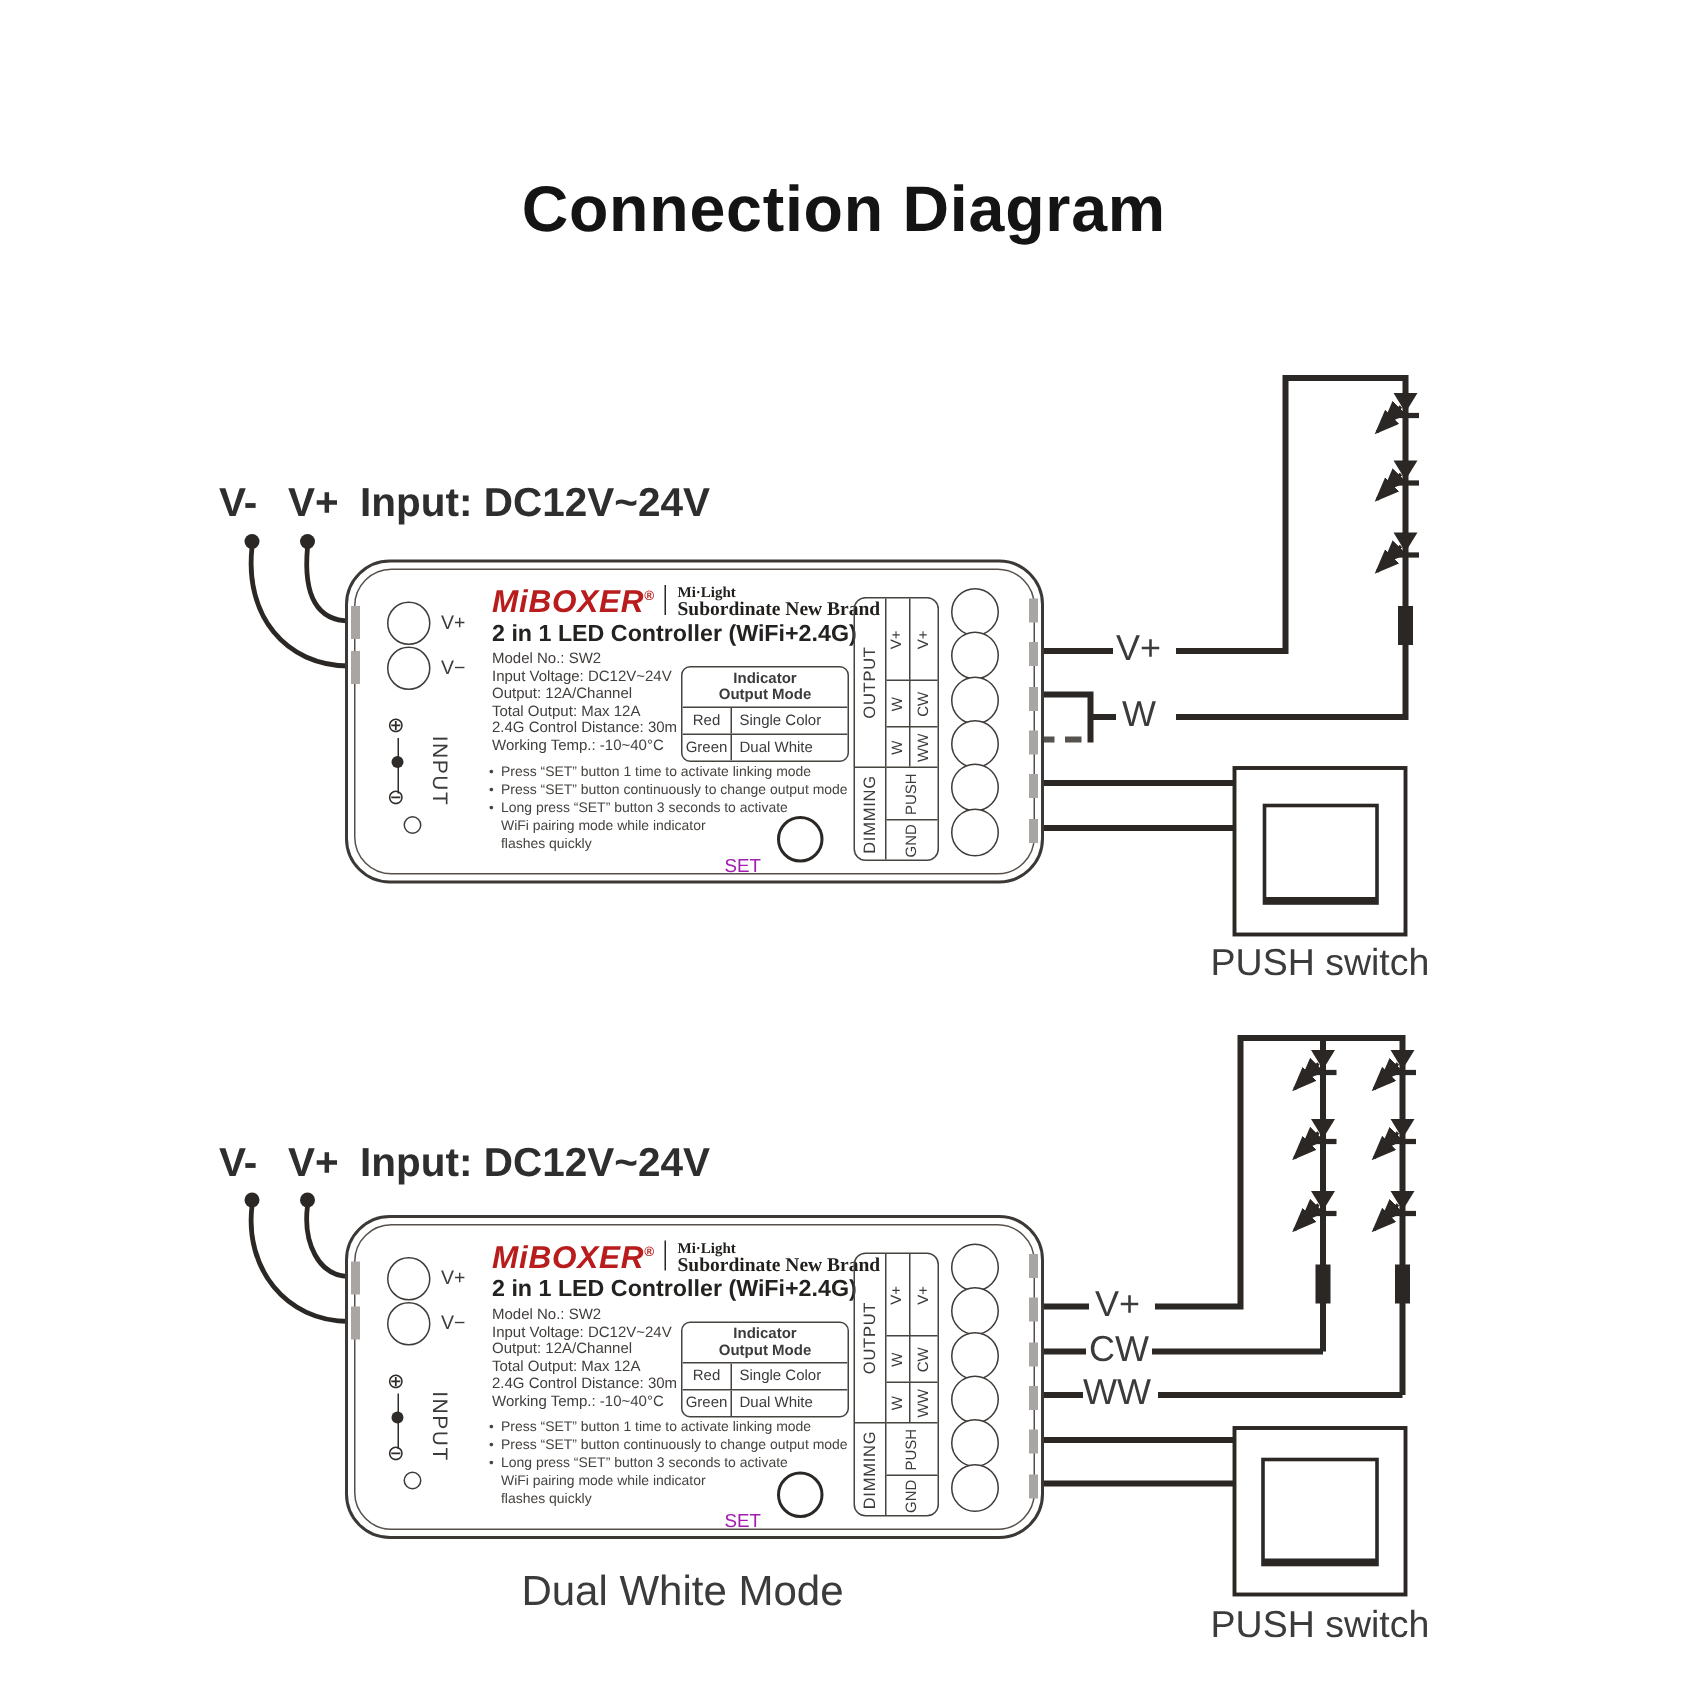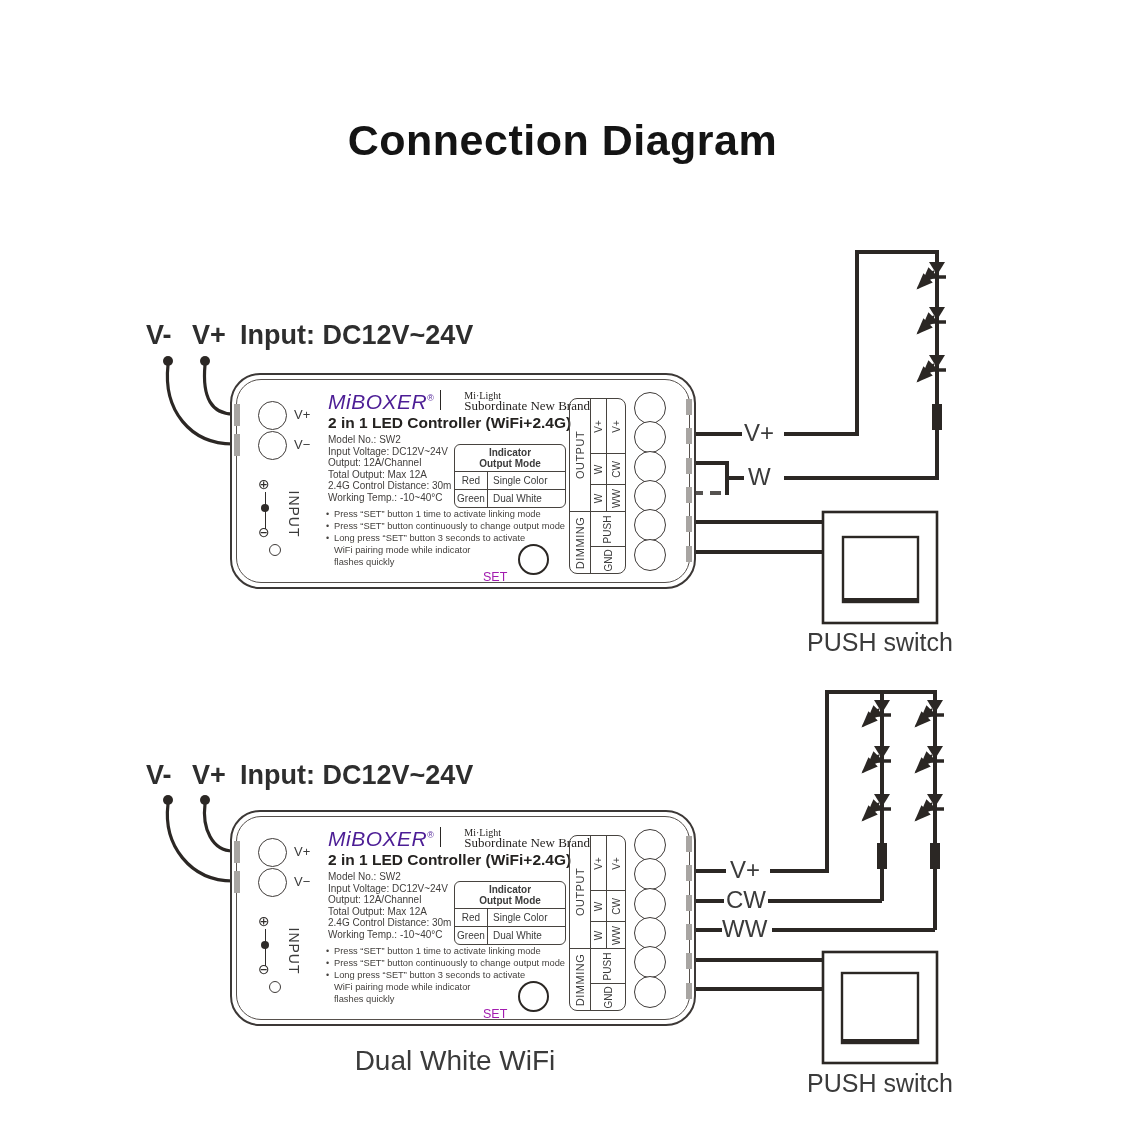--- a/index.html
+++ b/index.html
@@ -28,24 +28,24 @@
   .sym{position:absolute;left:26px;font-size:14px;color:#2f2c2a;font-family:"DejaVu Sans",sans-serif;}
   .vline{position:absolute;left:32.5px;width:1.6px;background:#2f2c2a;}
   .cdot{position:absolute;left:29px;width:8px;height:8px;border-radius:50%;background:#2f2c2a;}
   .input-word{position:absolute;left:46px;top:122px;width:30px;height:34px;
               display:flex;align-items:center;justify-content:center;}
   .input-word span{transform:rotate(90deg);white-space:nowrap;font-size:14px;
                    letter-spacing:1px;color:#3b3b3b;}
   .led-hole{position:absolute;left:37px;top:169px;width:10px;height:10px;
             border:1.5px solid #3f3b39;border-radius:50%;}
   .logo-row{position:absolute;left:96px;top:15px;display:flex;align-items:flex-start;}
-  .brand{font-size:21px;font-weight:400;letter-spacing:0.5px;color:#4c1d95;font-style:italic;}
+  .brand{font-size:21px;font-weight:700;letter-spacing:0.5px;color:#b91c1c;font-style:italic;}
   .brand sup{font-size:9px;font-style:normal;}
-  .brand-sub{margin-left:6px;padding-left:23px;border-left:1.6px solid #2a2724;
-             font-family:"Liberation Serif","DejaVu Serif",serif;font-weight:400;color:#211e1c;}
+  .brand-sub{margin-left:6px;padding-left:8px;border-left:1.6px solid #2a2724;
+             font-family:"Liberation Serif","DejaVu Serif",serif;font-weight:700;color:#211e1c;}
   .brand-sub .l1{font-size:10px;line-height:11px;}
   .brand-sub .l2{font-size:13px;line-height:9px;}
   .product{position:absolute;left:96px;top:39px;font-size:15.5px;font-weight:700;color:#242220;}
   .specs{position:absolute;left:96px;top:59px;font-size:10px;line-height:11.6px;color:#413e3c;}
   .ind-table{position:absolute;left:222px;top:69px;width:110px;border:1.5px solid #47433f;
              border-radius:6px;overflow:hidden;font-size:10px;color:#3b3b3b;}
   .ind-head{height:26px;border-bottom:1.2px solid #47433f;display:flex;align-items:center;
             justify-content:center;text-align:center;font-weight:700;white-space:pre-line;line-height:11px;}
   .ind-row{display:flex;height:17px;}
   .ind-row + .ind-row{border-top:1.2px solid #47433f;}
@@ -387,16 +387,16 @@
   <div class="t-circle" style="top:164px"></div>
 </div>
 
   <div class="wire-label" style="left:744px;top:419px">V+</div>
   <div class="wire-label" style="left:748px;top:463px">W</div>
   <div class="push-label" style="left:765px;top:628px">PUSH switch</div>
 
   <div class="wire-label" style="left:730px;top:856px">V+</div>
   <div class="wire-label" style="left:726px;top:886px">CW</div>
   <div class="wire-label" style="left:722px;top:915px">WW</div>
-  <div class="caption" style="left:285px;top:1045px">Dual White WiFi</div>
+  <div class="caption" style="left:285px;top:1045px">Dual White Mode</div>
   <div class="push-label" style="left:765px;top:1069px">PUSH switch</div>
 
 </div>
 
 </body></html>

